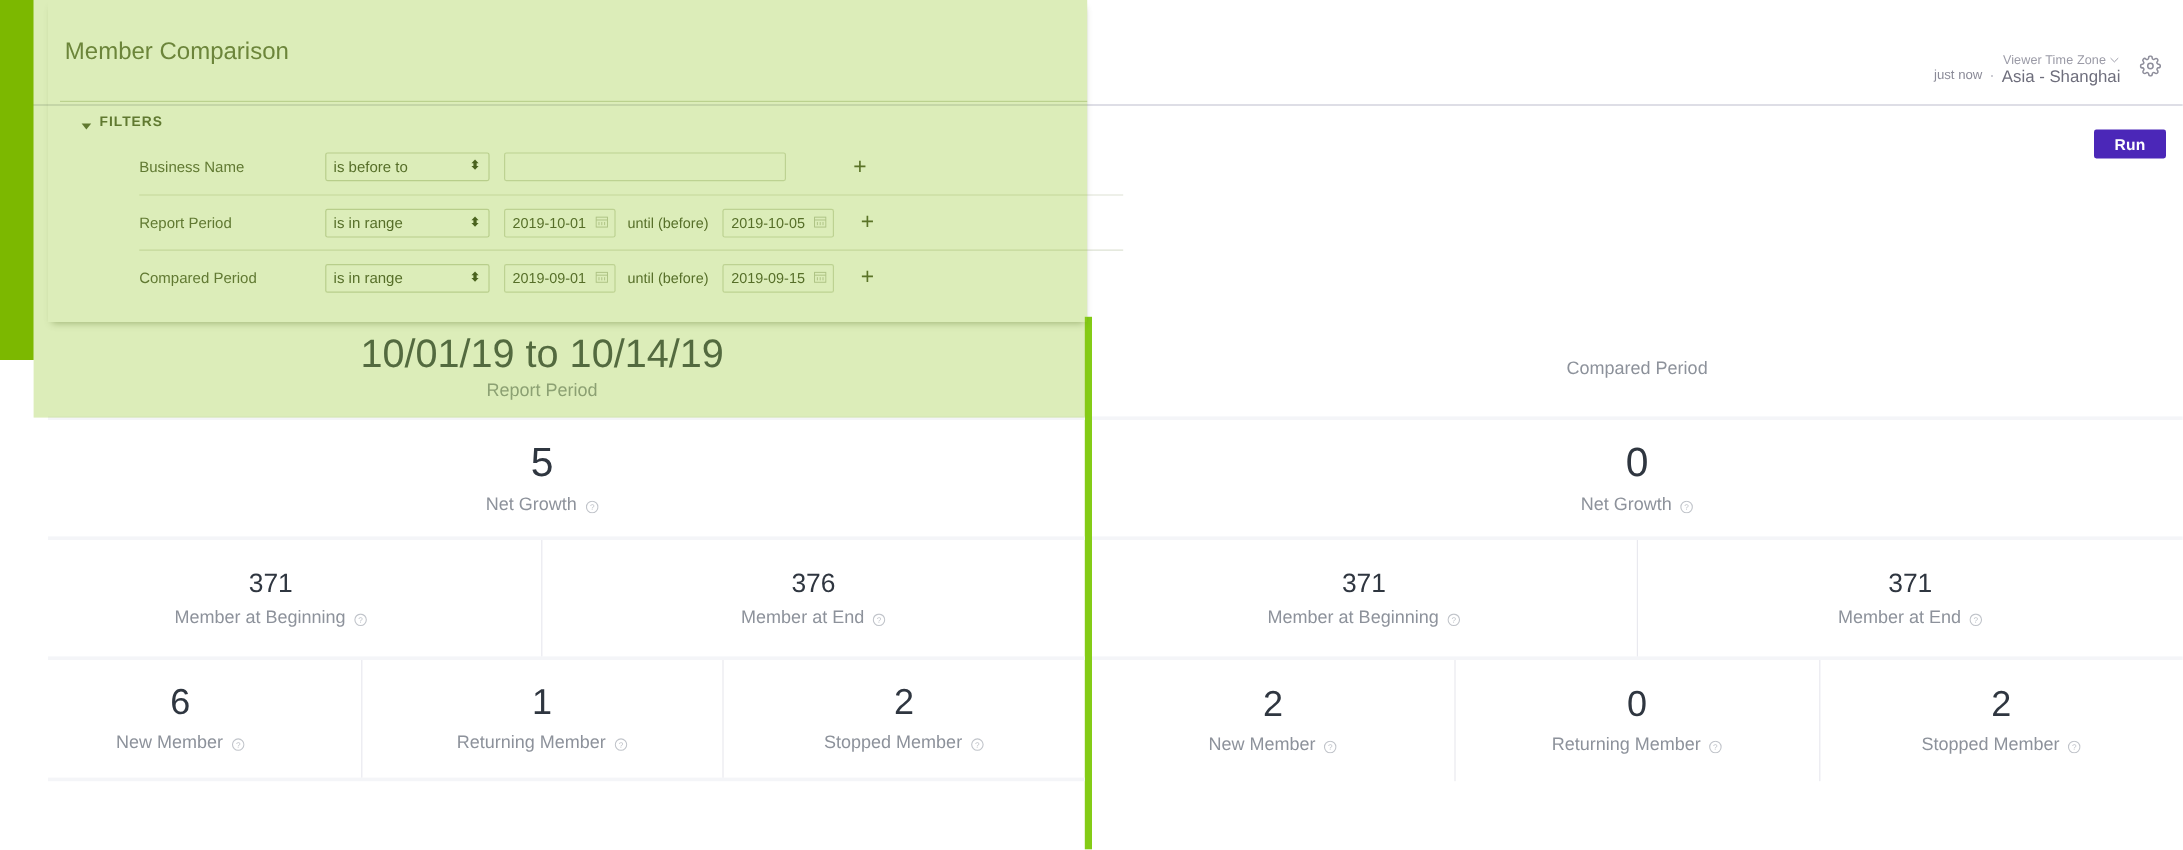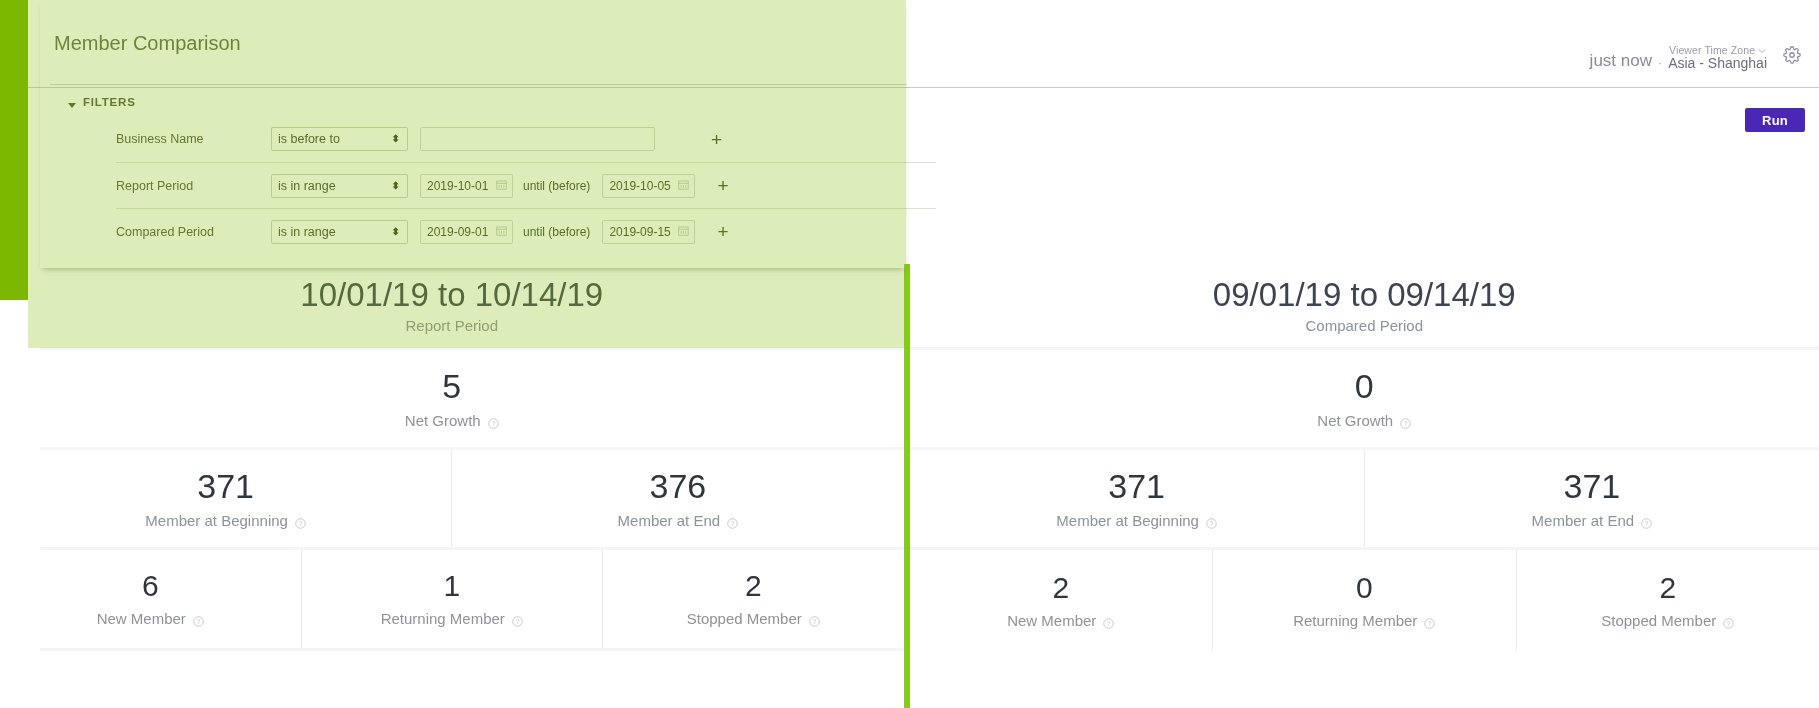--- a/index.html
+++ b/index.html
@@ -15,21 +15,21 @@
   .header {
     position: absolute; left: 0; top: 0; width: 1819px; height: 88px;
     border-bottom: 1px solid #c9c9d6;
     background: transparent;
   }
   .header-right {
     position: absolute; right: 14px; top: 44px;
     display: flex; align-items: flex-end; gap: 12px;
   }
   .tz-block { display:flex; align-items: flex-end; gap: 6px; line-height:1; }
-  .just-now { font-size: 17px; color:#8b8b98; padding-bottom:1px; }
+  .just-now { font-size: 11px; color:#8b8b98; padding-bottom:1px; }
   .dot-sep { font-size: 12.5px; color:#a5a5b2; padding-bottom:1px; }
   .tz-col { display:flex; flex-direction:column; align-items:center; }
   .tz-label { font-size: 10.5px; color:#9a9aa6; letter-spacing:.1px; display:flex; align-items:center; gap:3px;}
   .tz-value { font-size: 14px; color:#6e6e7c; margin-top:1px; }
   .chev { display:inline-block; width:8px; height:8px; }
   .gear-btn { width: 26px; height: 26px; display:flex; align-items:center; justify-content:center; cursor:pointer; }
 
   
   .run-btn {
     position: absolute; right: 14px; top: 108px;
@@ -59,21 +59,21 @@
   .row-head .cell { border-right:none; }
   .row-net { height: 100px; }
   .row-two { height: 100px; }
   .row-three { height: 101px; }
 
   .period-title { font-size: 33px; color:#3c4451; font-weight:300; line-height:1.1; }
   .period-sub { font-size: 15px; color:#8d929b; margin-top:4px; font-weight:300; }
 
   .metric-val { font-weight:300; color:#2f3640; line-height:1; }
   .row-net .metric-val { font-size: 34px; }
-  .row-two .metric-val { font-size: 34px; }
+  .row-two .metric-val { font-size: 22px; }
   .row-three .metric-val { font-size: 30px; }
   .metric-lbl {
     margin-top: 9px; font-size: 15px; color:#8d929b; font-weight:400;
     display:flex; align-items:center; gap:7px;
   }
   .q-icon { display:inline-block; width:11px; height:11px; opacity:.85; }
 
   .side-margin-l { position:absolute; left:0; top:0; width:40px; height:100%; background:#fff; }
 
   
@@ -239,21 +239,20 @@
             </span>
           </div>
         </div>
       </div>
       <div class="side-margin-l"></div>
     </div>
 
     <div class="res-half">
       <div class="row row-head">
         <div class="cell">
-          <div class="period-title">09/01/19 to 09/14/19</div>
           <div class="period-sub">Compared Period</div>
         </div>
       </div>
 
       <div class="row row-net">
         <div class="cell">
           <div class="metric-val">0</div>
           <div class="metric-lbl">
             <span>Net Growth</span>
             <span class="q-icon">

